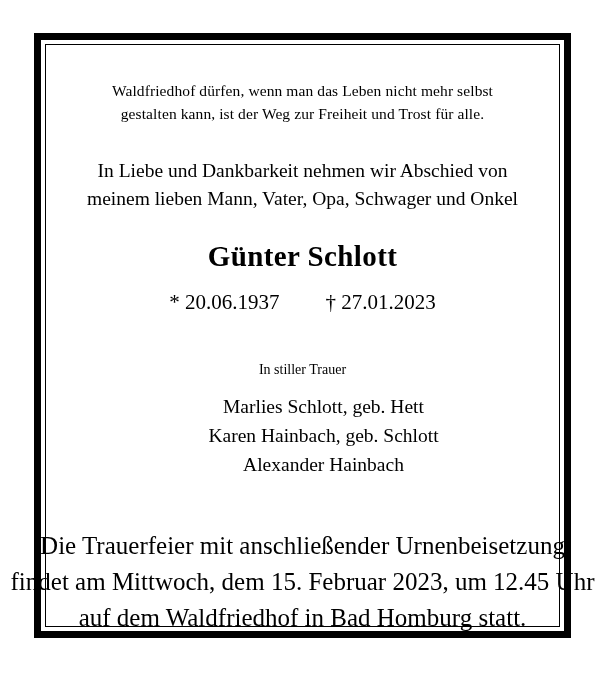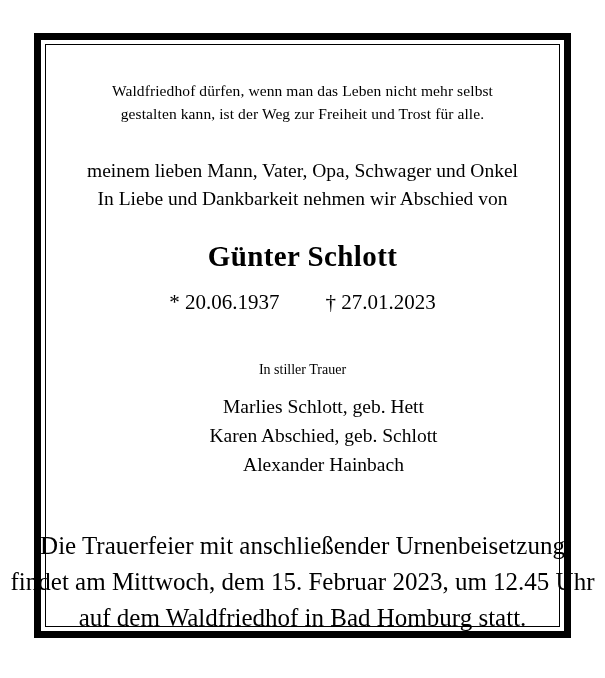--- a/index.html
+++ b/index.html
@@ -99,36 +99,36 @@
 <div class="notice-wrap">
   <div class="notice">
     <div class="notice-inner">
 
       <div class="epitaph">
         <div>Waldfriedhof dürfen, wenn man das Leben nicht mehr selbst</div>
         <div>gestalten kann, ist der Weg zur Freiheit und Trost für alle.</div>
       </div>
 
       <div class="intro">
+        <div>In Liebe und Dankbarkeit nehmen wir Abschied von</div>
         <div>meinem lieben Mann, Vater, Opa, Schwager und Onkel</div>
-        <div>In Liebe und Dankbarkeit nehmen wir Abschied von</div>
       </div>
 
       <div class="name">Günter Schlott</div>
 
       <div class="dates">
         <span class="date-item">* 20.06.1937</span>
         <span class="date-item">† 27.01.2023</span>
       </div>
 
       <div class="mourning-label">In stiller Trauer</div>
 
       <div class="survivors">
         <div>Marlies Schlott, geb. Hett</div>
-        <div>Karen Abschied, geb. Schlott</div>
+        <div>Karen Hainbach, geb. Schlott</div>
         <div>Alexander Hainbach</div>
       </div>
 
       <div class="ceremony">
         <div>Die Trauerfeier mit anschließender Urnenbeisetzung</div>
         <div>findet am Mittwoch, dem 15. Februar 2023, um 12.45 Uhr</div>
         <div>auf dem Waldfriedhof in Bad Homburg statt.</div>
       </div>
 
     </div>

